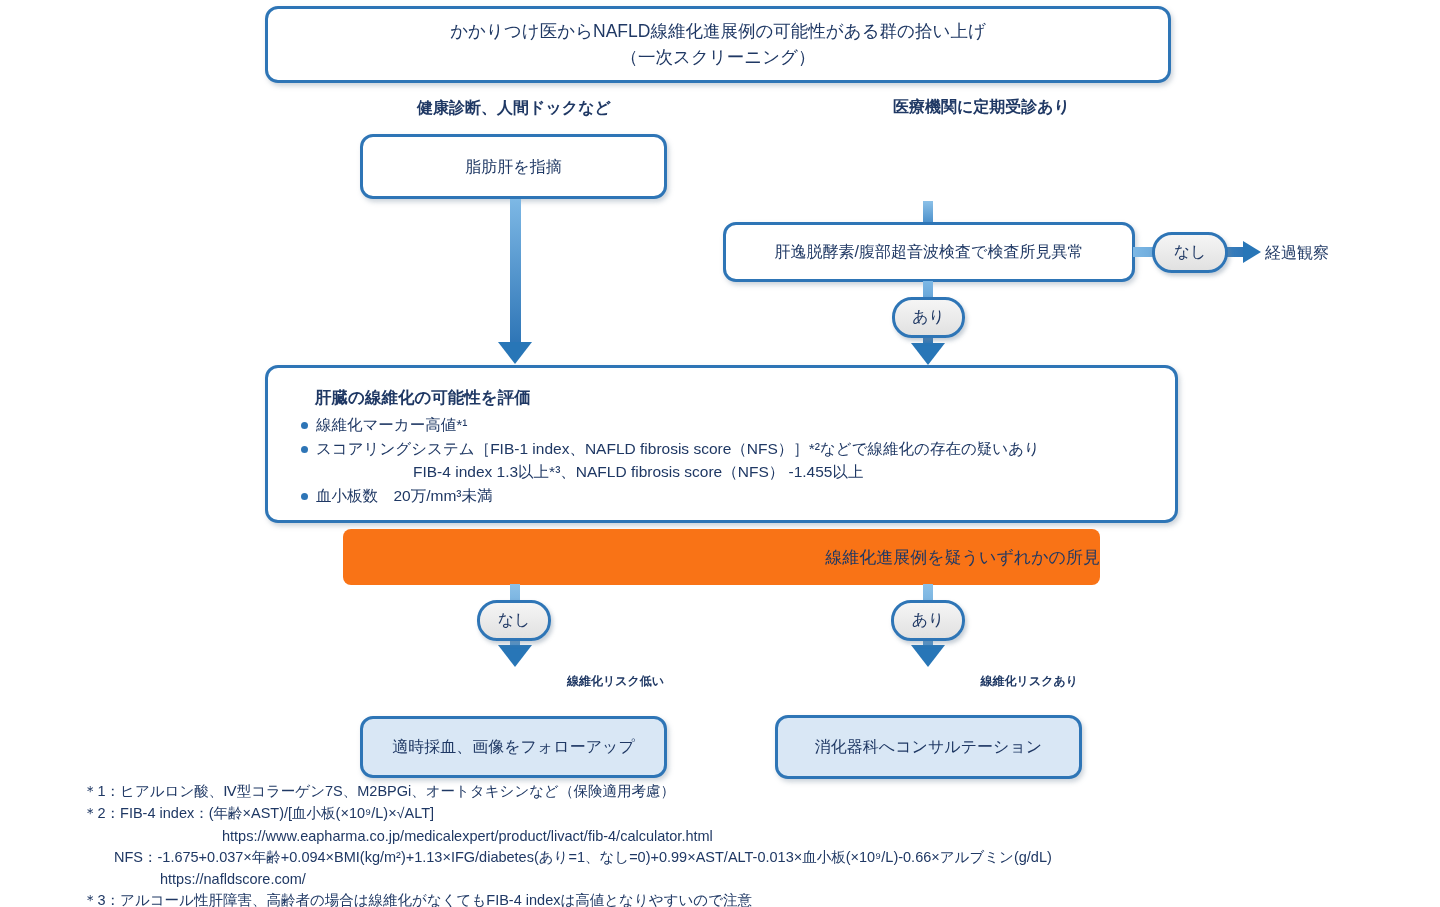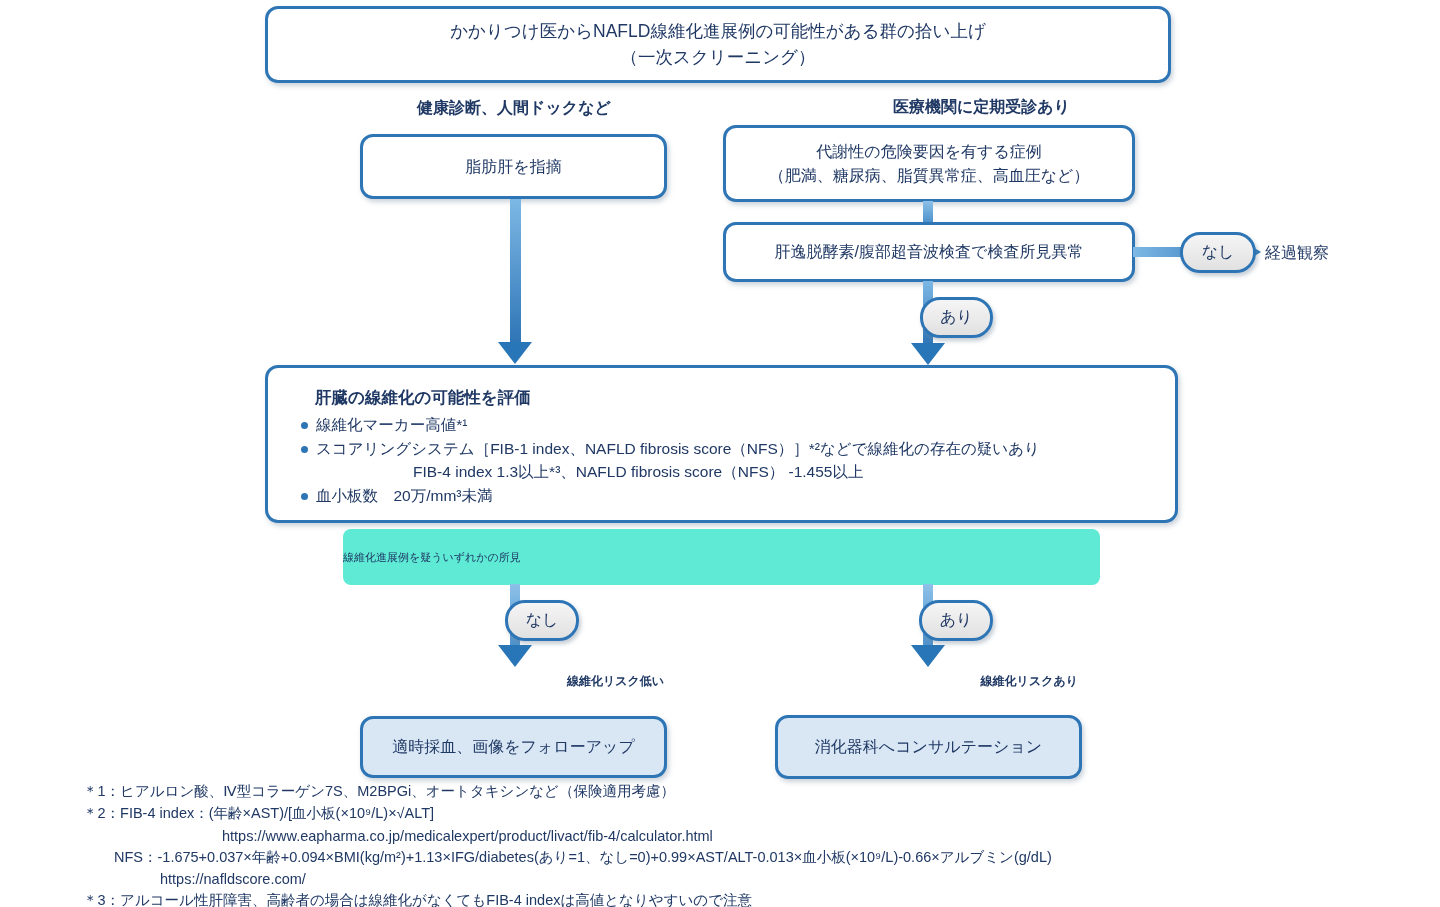--- a/index.html
+++ b/index.html
@@ -15,34 +15,34 @@
     display:flex;flex-direction:column;align-items:center;justify-content:center;
     text-align:center;font-size:16px;line-height:1.45;
   }
   .node.fill{background:#D9E7F5;margin-top:12px;}
   .heading{position:absolute;font-weight:bold;font-size:16px;text-align:center;}
   .badge{
     position:absolute;box-sizing:border-box;z-index:3;
     border:3px solid #2E75B6;border-radius:20px;
     background:linear-gradient(180deg,#f5f5f5,#e1e1e1);
     box-shadow:2px 3px 4px rgba(110,130,150,.4);
-    display:flex;align-items:center;justify-content:center;font-size:16px;margin-left:28px;
+    display:flex;align-items:center;justify-content:center;font-size:16px;
   }
   .vshaft{position:absolute;z-index:1;background:linear-gradient(180deg,#7DB8E5,#2E75B6);}
   .vshaft.light{background:linear-gradient(180deg,#8CC1E8,#4E92CC);}
   .vhead{position:absolute;z-index:2;width:0;height:0;
     border-left:17px solid transparent;border-right:17px solid transparent;
     border-top:22px solid #2876B7;}
   .hshaft{position:absolute;z-index:1;background:linear-gradient(90deg,#7DB8E5,#2E75B6);}
   .hhead{position:absolute;z-index:2;width:0;height:0;
     border-top:11px solid transparent;border-bottom:11px solid transparent;
     border-left:18px solid #2876B7;}
   .band{
-    position:absolute;background:#5eead4;border-radius:8px;
-    display:flex;align-items:center;justify-content:flex-start;font-size:11px;
+    position:absolute;background:#f97316;border-radius:8px;
+    display:flex;align-items:center;justify-content:flex-end;font-size:17px;
   }
   .bigbox{align-items:flex-start;justify-content:flex-start;text-align:left;
     padding:18px 21px 10px 33px;font-size:15.5px;}
   .bigbox .ttl{font-weight:bold;font-size:16.5px;margin-left:14px;margin-bottom:4px;line-height:23px;}
   .bullet{position:relative;padding-left:15px;line-height:23.5px;}
   .bullet::before{content:"";position:absolute;left:0;top:9px;width:7px;height:7px;
     border-radius:50%;background:#2E75B6;}
   .subline{padding-left:112px;line-height:23.5px;text-align:right;}
   .plain{position:absolute;font-size:16px;}
   .risklabel{position:absolute;font-weight:bold;font-size:12px;text-align:right;}
@@ -58,24 +58,20 @@
     <div>（一次スクリーニング）</div>
   </div>
 
   <div class="heading" style="left:364px;top:98px;width:300px;">健康診断、人間ドックなど</div>
   <div class="heading" style="left:770px;top:97px;width:300px;text-align:right;">医療機関に定期受診あり</div>
 
   <div class="node" style="left:360px;top:134px;width:307px;height:65px;">
     <div>脂肪肝を指摘</div>
   </div>
 
-  <div class="node" style="left:723px;top:125px;width:412px;height:77px;">
-    <div>代謝性の危険要因を有する症例</div>
-    <div>（肥満、糖尿病、脂質異常症、高血圧など）</div>
-  </div>
 
   <div class="vshaft light" style="left:923px;top:201px;width:10px;height:21px;"></div>
 
   <div class="node" style="left:723px;top:222px;width:412px;height:60px;">
     <div>肝逸脱酵素/腹部超音波検査で検査所見異常</div>
   </div>
 
   <div class="hshaft" style="left:1133px;top:247px;width:111px;height:10px;"></div>
   <div class="hhead" style="left:1243px;top:241px;"></div>
   <div class="badge" style="left:1152px;top:232px;width:76px;height:41px;">

